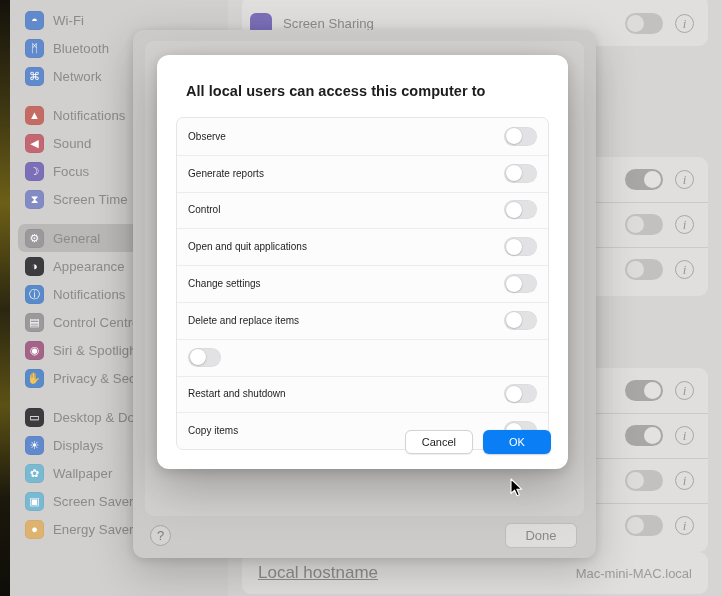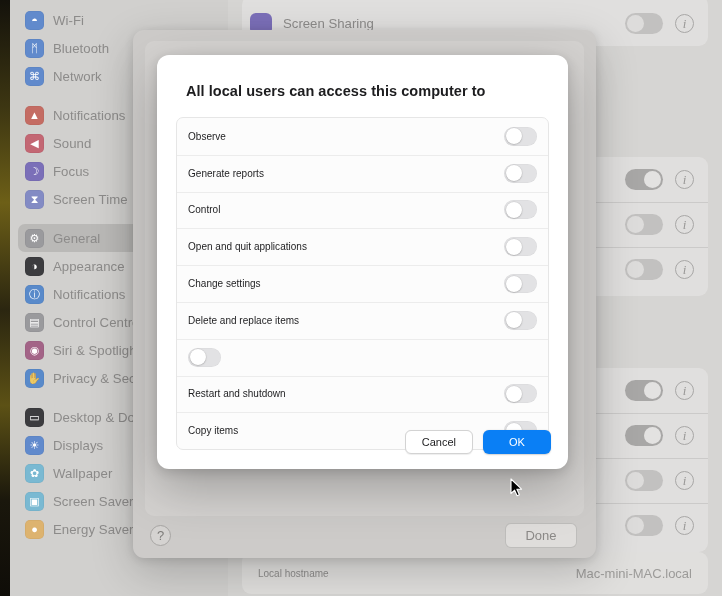--- a/index.html
+++ b/index.html
@@ -92,21 +92,21 @@
     line-height: 1;
   }
 
   
   .hostname-card {
     position: absolute; left: 14px; right: 14px; top: 552px;
     height: 42px; border-radius: 9px;
     background: rgba(228,226,224,0.7);
     display: flex; align-items: center; padding: 0 16px;
   }
-  .hostname-card .hn-label { font-size: 10px; color: #8e8c8a; flex: 1; }
+  .hostname-card .hn-label { font-size: 17px; color: #8e8c8a; flex: 1; text-decoration: underline; }
   .hostname-card .hn-value { font-size: 13px; color: #9d9b98; }
 
   
   .sheet {
     position: absolute; left: 133px; top: 30px; width: 463px; height: 528px;
     background: #cdcbc9;
     border-radius: 11px;
     box-shadow: 0 14px 44px rgba(0,0,0,0.20), 0 2px 10px rgba(0,0,0,0.12);
   }
   .sheet-inner {

